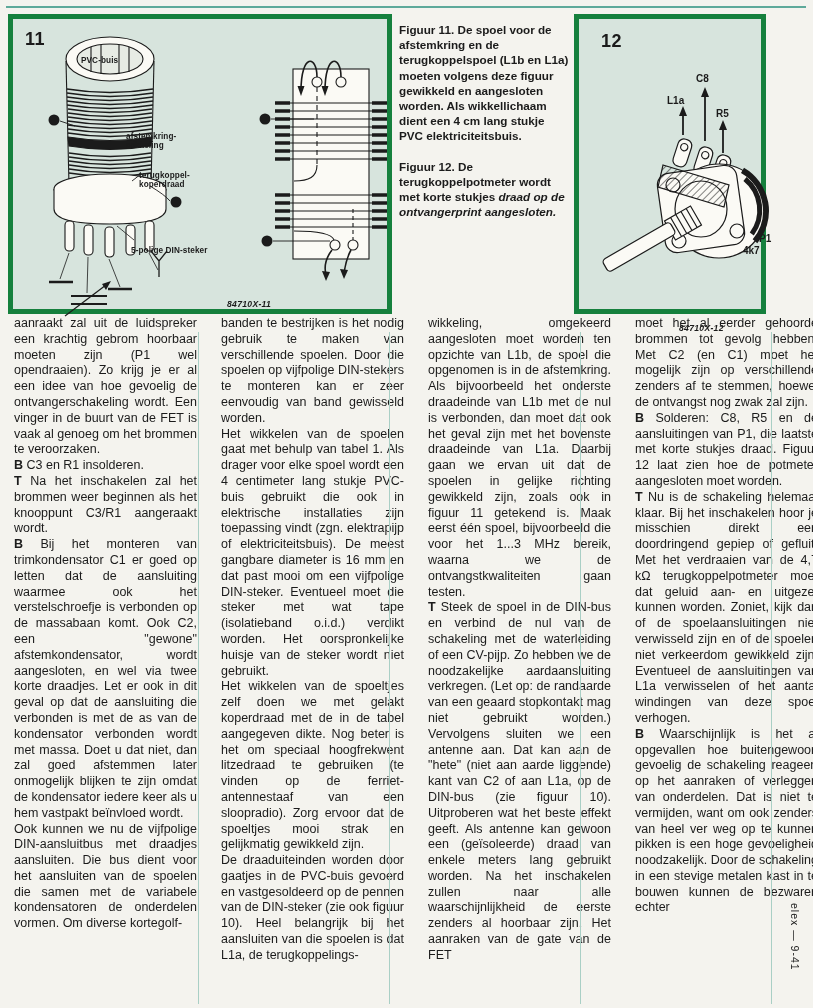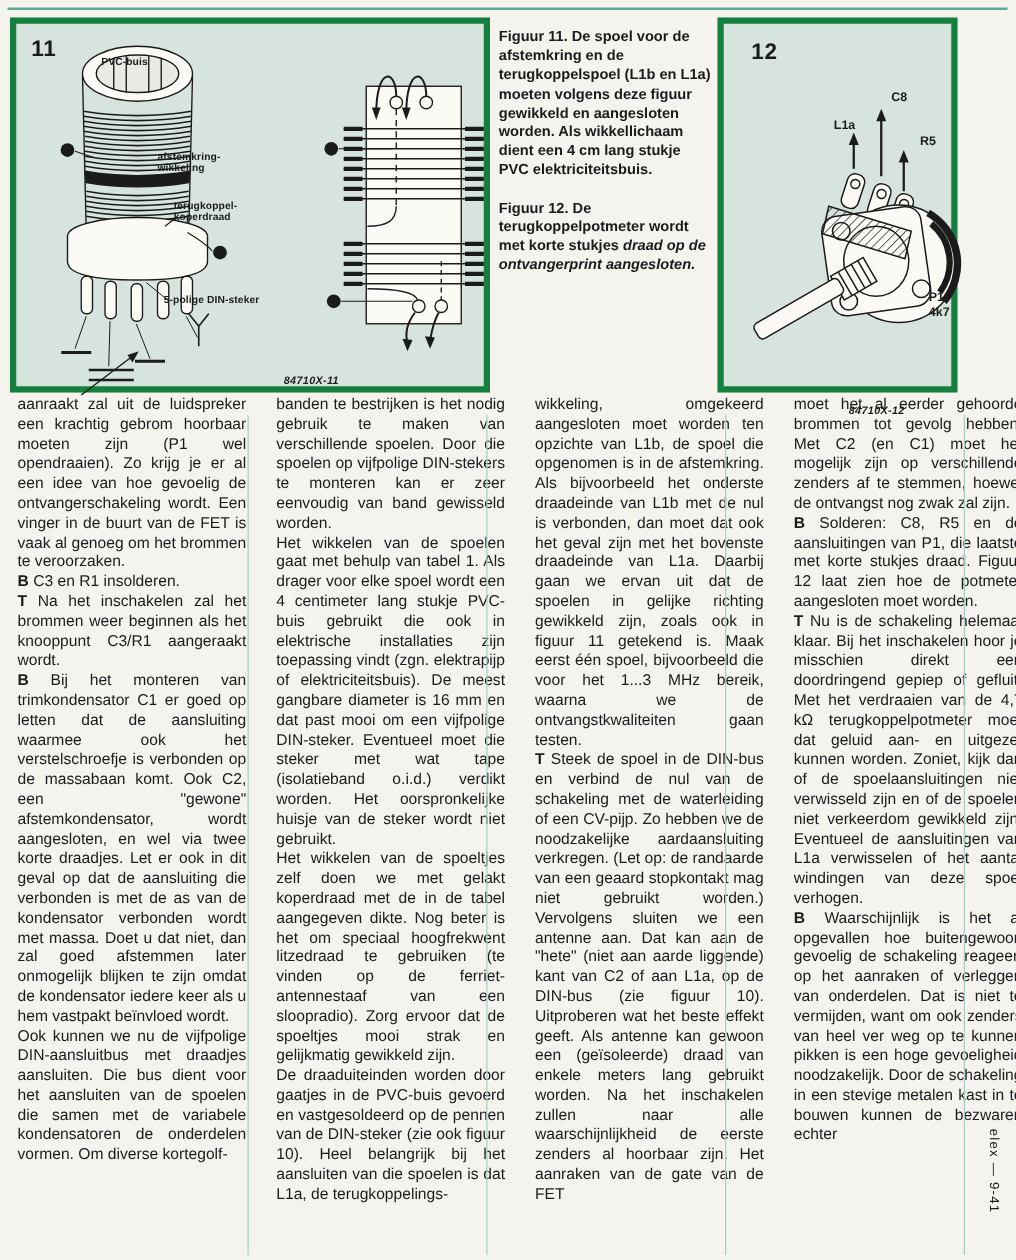--- a/index.html
+++ b/index.html
@@ -8,21 +8,21 @@
   .page{position:relative;width:813px;height:1008px;}
   .top-rule{position:absolute;left:6px;top:6px;width:800px;height:2px;background:#5ea99a;}
   .figbox{position:absolute;top:14px;height:300px;margin:0;background:#d7e4dd;
           border:5px solid #15803d;box-sizing:border-box;}
   #fig11{left:8px;width:384px;}
   #fig12{left:574px;width:192px;}
   .fignum{position:absolute;font-weight:bold;font-size:18px;letter-spacing:.5px;}
   #fig11 .fignum{left:12px;top:10px;}
   #fig12 .fignum{left:22px;top:12px;}
   .flabel{position:absolute;font-size:8.2px;font-weight:bold;line-height:1.15;
-          white-space:pre-line;letter-spacing:.1px;}
+          white-space:pre-line;letter-spacing:.1px;margin-top:11px;}
   .figcode{position:absolute;font-size:8.6px;font-weight:bold;font-style:italic;letter-spacing:.3px;}
   .fig12label{position:absolute;font-size:10px;font-weight:bold;}
   .captioncol{position:absolute;left:399px;top:14px;width:172px;}
   .cap{margin:8px 0 0 0;font-size:11.7px;line-height:15.2px;font-weight:bold;text-align:left;}
   .cap + .cap{margin-top:15px;}
   .cap em{font-style:italic;}
   .bodytext{position:absolute;left:14px;top:316px;width:756px;display:grid;
             grid-template-columns:repeat(4,183px);column-gap:24px;}
   .bcol p{margin:0;font-size:12.5px;line-height:15.8px;text-align:justify;}
   .bcol b{font-weight:bold;}
@@ -231,23 +231,23 @@
               <path d="M94,193 V215 M100,193 V215 M106,193 V215 M112,193 V215"></path>
             </g>
           <g transform="rotate(150,60,228)">
               <rect x="21" y="221" width="78" height="14" rx="4" fill="#fbfaf5"></rect>
             </g>
         </g>
       </g>
     </svg>
     <span class="fignum">12</span>
     <span class="fig12label" style="left:88px;top:76px;">L1a</span>
-    <span class="fig12label" style="left:134px;top:54px;">C8</span>
-    <span class="fig12label" style="left:137px;top:89px;margin-left:20px;">R5</span>
-    <span class="fig12label" style="left:164px;top:214px;">P1</span>
+    <span class="fig12label" style="left:117px;top:54px;">C8</span>
+    <span class="fig12label" style="left:137px;top:89px;">R5</span>
+    <span class="fig12label" style="left:164px;top:214px;padding-left:16px;">P1</span>
     <span class="fig12label" style="left:164px;top:226px;">4k7</span>
     <span class="figcode" style="left:100px;top:268px;margin-top:36px;">84710X-12</span>
   </figure>
 
   <section class="bodytext">
       <div class="bcol">
         <p>aanraakt zal uit de luidspreker een krachtig gebrom hoorbaar moeten zijn (P1 wel opendraaien). Zo krijg je er al een idee van hoe gevoelig de ontvangerschakeling wordt. Een vinger in de buurt van de FET is vaak al genoeg om het brommen te veroorzaken.</p>
         <p><b>B </b>C3 en R1 insolderen.</p>
         <p><b>T </b>Na het inschakelen zal het brommen weer beginnen als het knooppunt C3/R1 aangeraakt wordt.</p>
         <p><b>B </b>Bij het monteren van trimkondensator C1 er goed op letten dat de aansluiting waarmee ook het verstelschroefje is verbonden op de massabaan komt. Ook C2, een "gewone" afstemkondensator, wordt aangesloten, en wel via twee korte draadjes. Let er ook in dit geval op dat de aansluiting die verbonden is met de as van de kondensator verbonden wordt met massa. Doet u dat niet, dan zal goed afstemmen later onmogelijk blijken te zijn omdat de kondensator iedere keer als u hem vastpakt beïnvloed wordt.</p>

